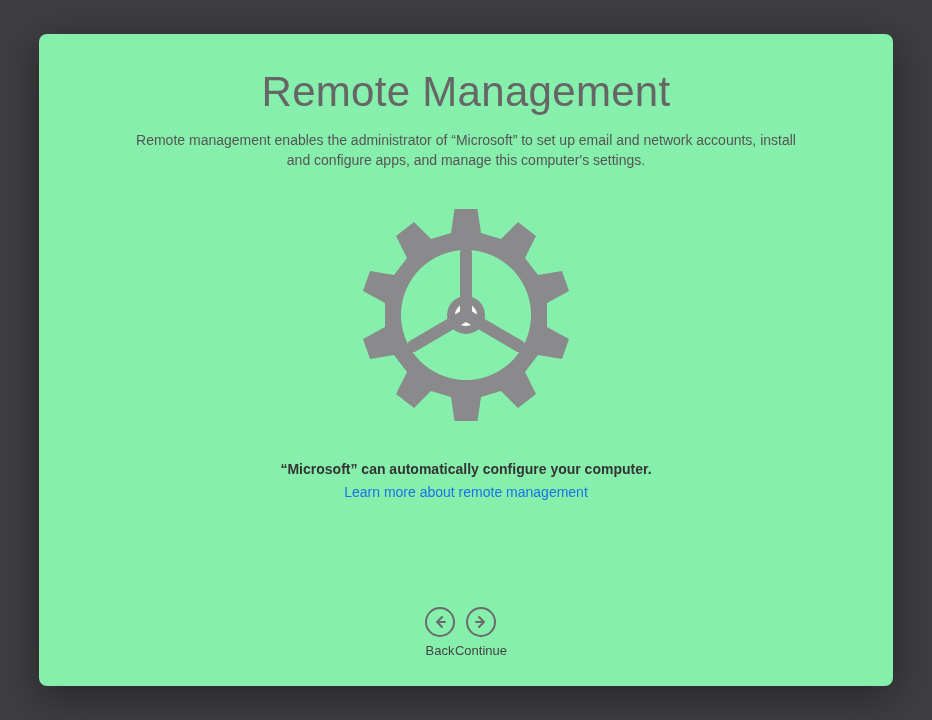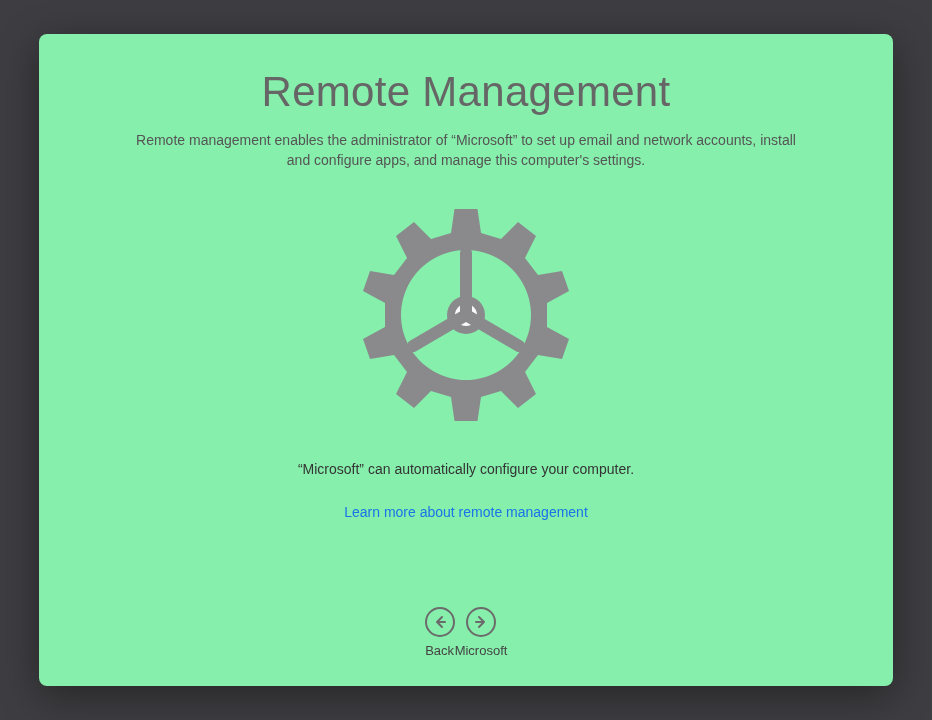--- a/index.html
+++ b/index.html
@@ -44,23 +44,23 @@
     .gear-wrap {
       width: 240px;
       height: 240px;
       margin: 0 auto 26px auto;
       display: flex;
       align-items: center;
       justify-content: center;
     }
     .statement {
       font-size: 14px;
-      font-weight: 400;
+      font-weight: 700;
       color: #343434;
-      margin-bottom: 26px;
+      margin-bottom: 6px;
     }
     .learn-more {
       font-size: 14px;
       color: #1a73e8;
       text-decoration: none;
       cursor: pointer;
       display: inline-block;
       text-align: center;
     }
     .footer-nav {
@@ -148,18 +148,18 @@
       </span>
       <span class="nav-label">Back</span>
     </button>
 
     <button class="nav-btn">
       <span class="nav-circle">
         <svg width="14" height="14" viewBox="0 0 14 14">
           <path class="arrow" d="M5 2 L10 7 L5 12 M10 7 L2 7"></path>
         </svg>
       </span>
-      <span class="nav-label">Microsoft</span>
+      <span class="nav-label">Continue</span>
     </button>
 
   </div>
 
 </div>
 
 </body></html>

